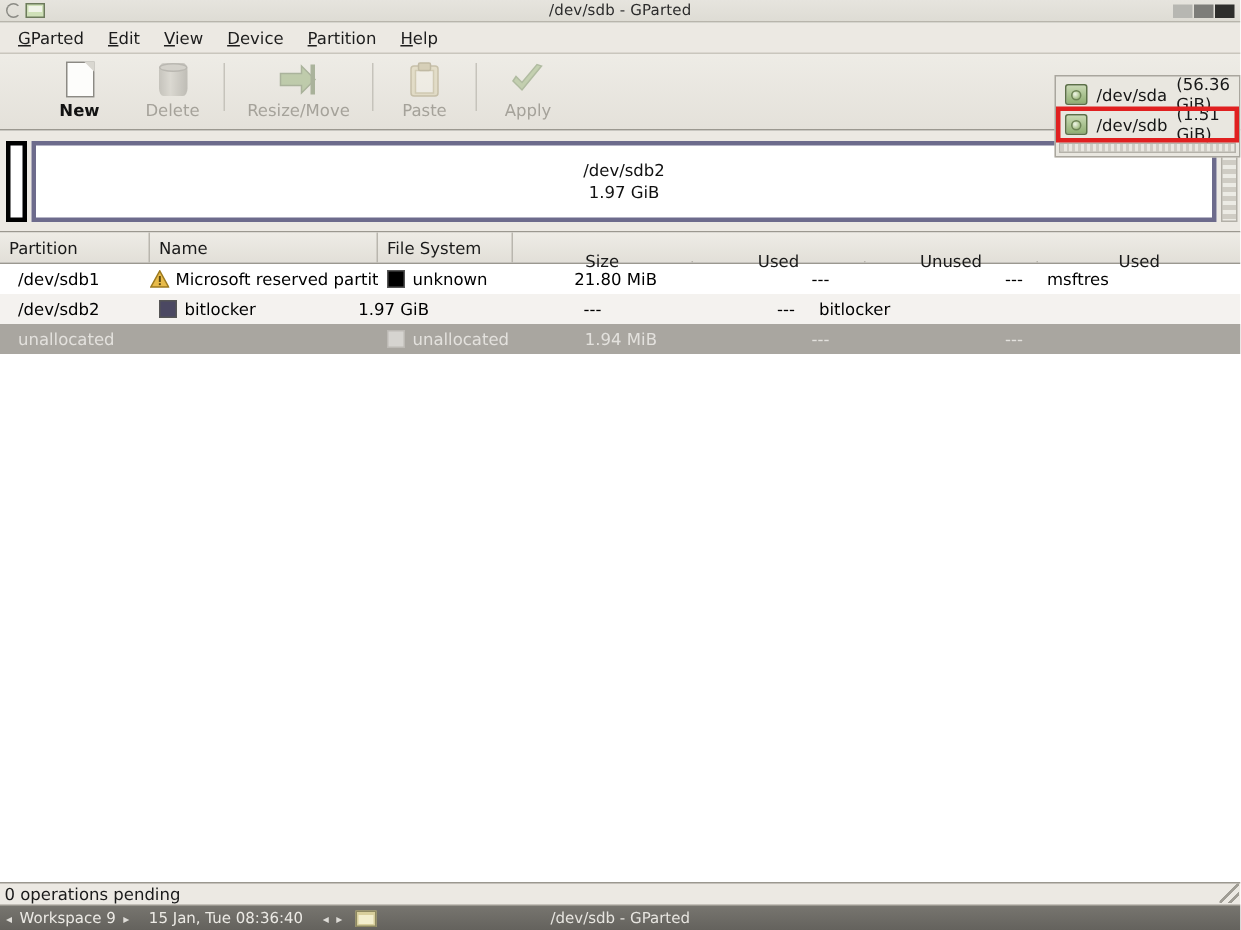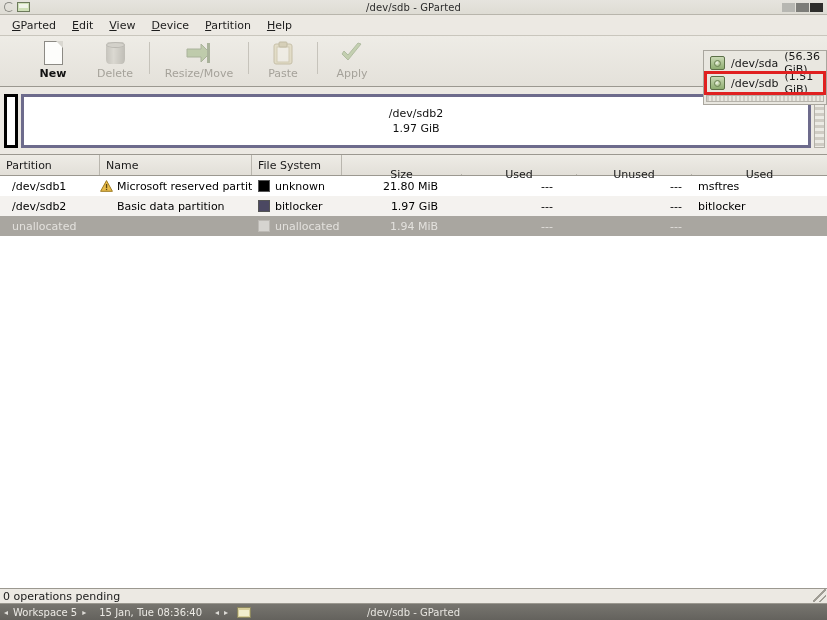--- a/index.html
+++ b/index.html
@@ -515,21 +515,20 @@
         <span>unknown</span>
       </div>
       <div class="td right" style="width:120px;padding-right:24px">21.80 MiB</div>
       <div class="td right" style="width:115px;padding-right:24px">---</div>
       <div class="td right" style="width:115px;padding-right:10px">---</div>
       <div class="td" style="width:135px;padding-left:6px">msftres</div>
     </div>
 
     <div class="tr alt">
       <div class="td" style="width:100px;padding-left:12px">/dev/sdb2</div>
-      <div class="td" style="width:152px;padding-left:17px">Basic data partition</div>
       <div class="td" style="width:90px;padding-left:6px">
         <span class="fs-swatch" style="background:#4b4862"></span>
         <span>bitlocker</span>
       </div>
       <div class="td right" style="width:120px;padding-right:24px">1.97 GiB</div>
       <div class="td right" style="width:115px;padding-right:24px">---</div>
       <div class="td right" style="width:115px;padding-right:10px">---</div>
       <div class="td" style="width:135px;padding-left:6px">bitlocker</div>
     </div>
 
@@ -551,20 +550,20 @@
 
 <div class="spacer" style="height:352px"></div>
 
 <div class="statusbar">
   <span>0 operations pending</span>
   <span class="status-grip"></span>
 </div>
 
 <div class="taskbar">
   <span class="tarrow">◂</span>
-  <span class="tb-item">Workspace 5</span>
+  <span class="tb-item">Workspace 9</span>
   <span class="tarrow">▸</span>
   <span class="tb-item" style="margin-left:8px">15 Jan, Tue 08:36:40</span>
   <span class="tarrow" style="margin-left:8px">◂</span>
   <span class="tarrow">▸</span>
   <span class="task-win-icon" style="margin-left:4px"></span>
   <span class="taskbar-title">/dev/sdb - GParted</span>
 </div>
 
 </body></html>

